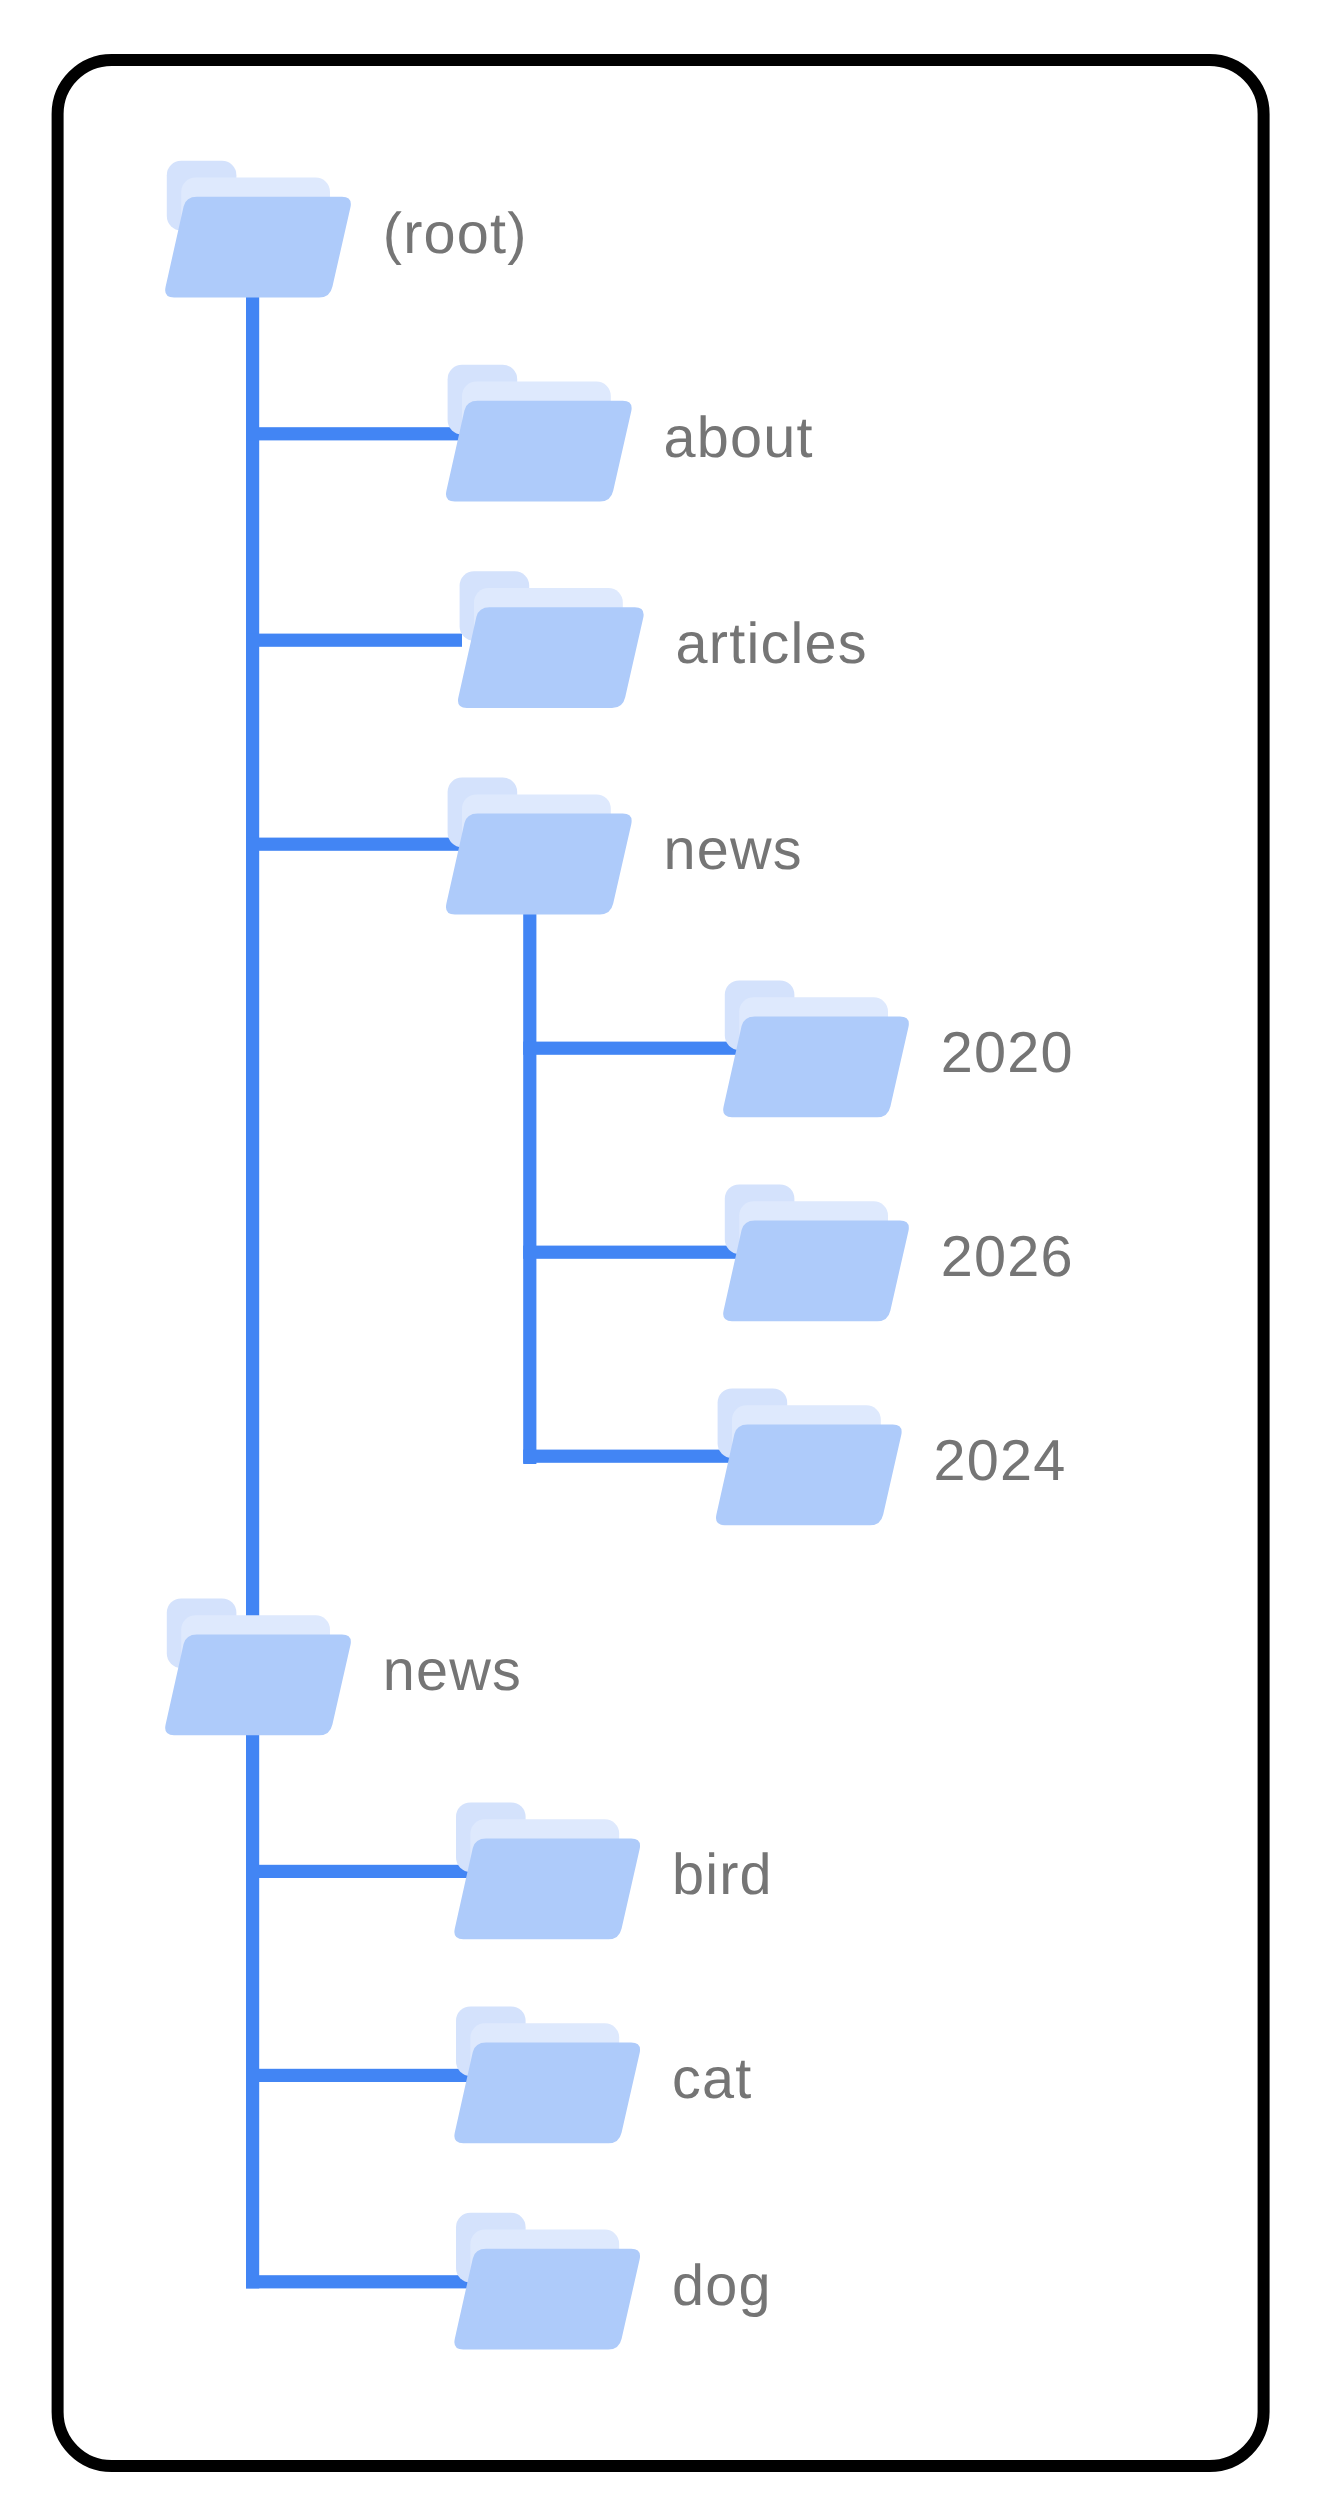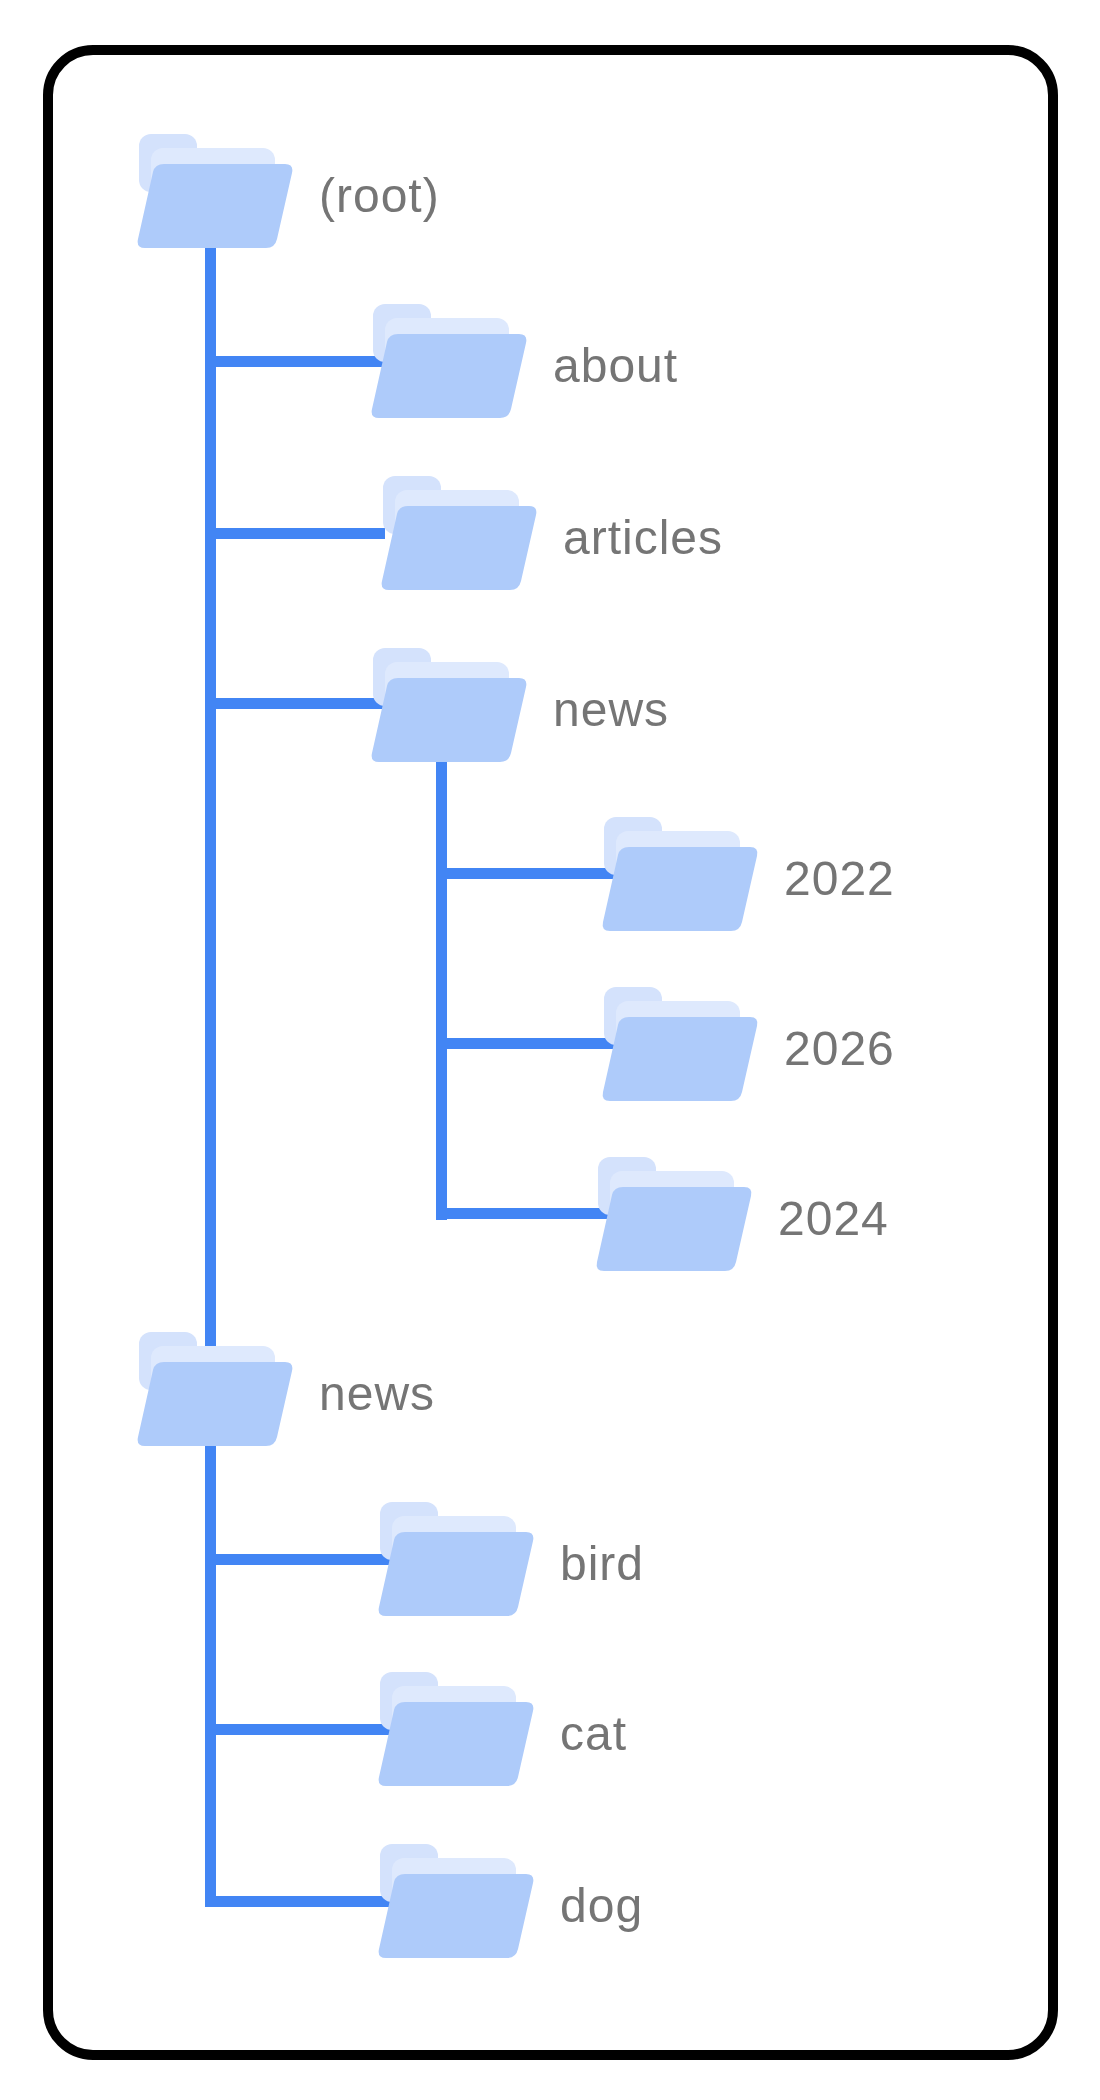--- a/index.html
+++ b/index.html
@@ -79,21 +79,21 @@
   </svg>
   <span class="label">news</span>
 </div>
 
 <div class="node" style="left:602px;top:817px;">
   <svg viewBox="0 0 156 114">
     <rect class="tab" x="2" y="0" width="58" height="58" rx="12"></rect>
     <rect class="flap" x="14" y="14" width="124" height="58" rx="12"></rect>
     <path class="front" d="M27,30 L148,30 Q157,30 155,39 L140,105 Q138,114 129,114 L8,114 Q-1,114 1,105 L16,38 Q18,30 27,30 Z"></path>
   </svg>
-  <span class="label">2022</span>
+  <span class="label">2020</span>
 </div>
 
 <div class="node" style="left:602px;top:987px;">
   <svg viewBox="0 0 156 114">
     <rect class="tab" x="2" y="0" width="58" height="58" rx="12"></rect>
     <rect class="flap" x="14" y="14" width="124" height="58" rx="12"></rect>
     <path class="front" d="M27,30 L148,30 Q157,30 155,39 L140,105 Q138,114 129,114 L8,114 Q-1,114 1,105 L16,38 Q18,30 27,30 Z"></path>
   </svg>
   <span class="label">2026</span>
 </div>

